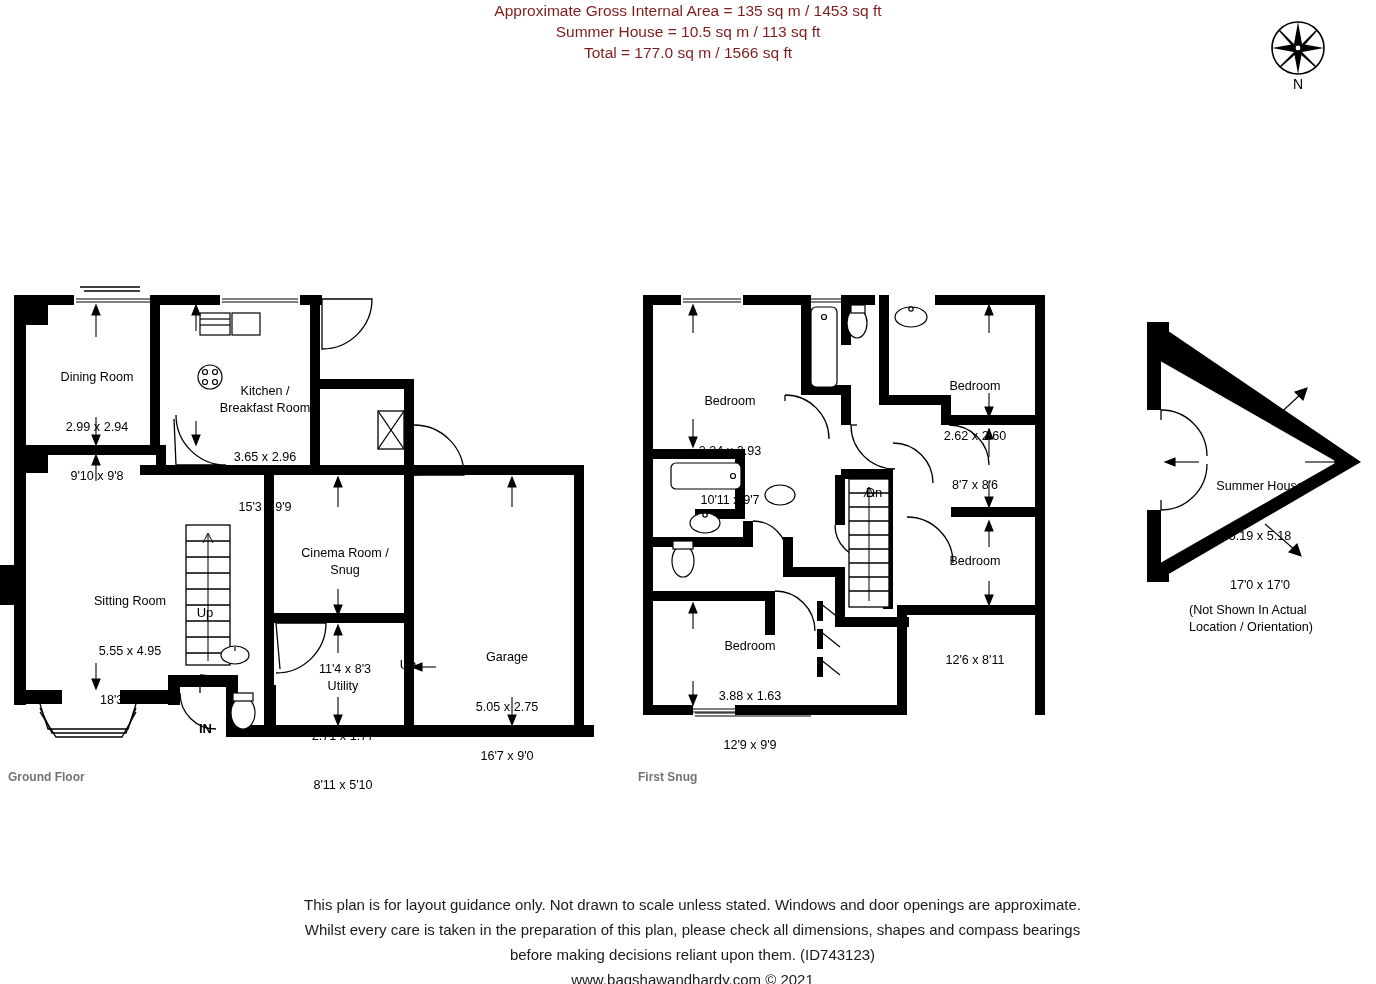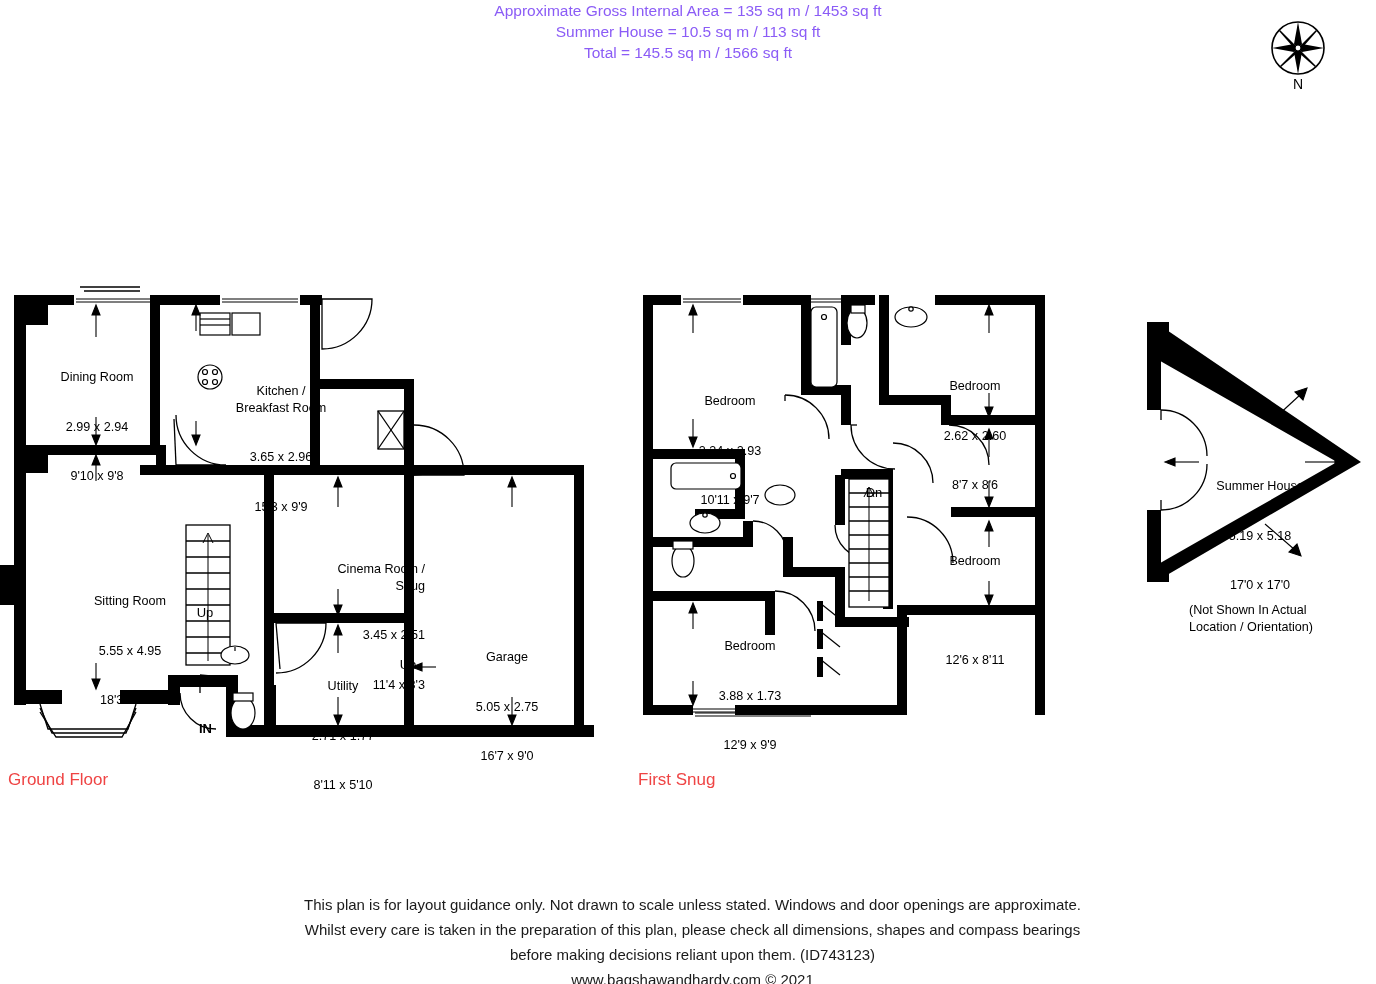--- a/index.html
+++ b/index.html
@@ -17,21 +17,21 @@
     height: 984px;
     overflow: hidden;
     background: #ffffff;
   }
   .hdr {
     position: absolute;
     width: 100%;
     text-align: center;
     font-size: 15.5px;
     line-height: 21px;
-    color: #8b5cf6;
+    color: #7f1d1d;
   }
   .hdr div { white-space: pre; }
 
   .compass {
     position: absolute;
     left: 1268px;
     top: 18px;
     width: 60px;
     height: 76px;
   }
@@ -39,23 +39,23 @@
     position: absolute;
     left: 0;
     top: 58px;
     width: 60px;
     text-align: center;
     font-size: 14px;
   }
 
   .floorlabel {
     position: absolute;
-    font-size: 17px;
-    font-weight: normal;
-    color: #ef4444;
+    font-size: 12px;
+    font-weight: bold;
+    color: #737373;
   }
 
   .roomlabel {
     position: absolute;
     text-align: center;
     font-size: 12.6px;
     line-height: 16.5px;
     color: #000;
     white-space: pre;
   }
@@ -97,21 +97,21 @@
   .fix { stroke: #000000; stroke-width: 1.2; fill: #ffffff; }
 </style>
 </head>
 <body>
 
 <div id="page">
 
   <div class="hdr" style="left:0; top:0px;">
     <div>Approximate Gross Internal Area = 135 sq m / 1453 sq ft</div>
     <div>Summer House = 10.5 sq m / 113 sq ft</div>
-    <div>Total = 145.5 sq m / 1566 sq ft</div>
+    <div>Total = 177.0 sq m / 1566 sq ft</div>
   </div>
 
   <div class="compass">
     <svg width="60" height="60" viewBox="0 0 60 60">
       <circle cx="30" cy="30" r="26" fill="#ffffff" stroke="#000000" stroke-width="1.6"></circle>
       <polygon points="30,4 34,26 30,30 26,26" fill="#000000"></polygon>
       <polygon points="30,56 34,34 30,30 26,34" fill="#000000"></polygon>
       <polygon points="4,30 26,26 30,30 26,34" fill="#000000"></polygon>
       <polygon points="56,30 34,26 30,30 34,34" fill="#000000"></polygon>
       <polygon points="12,12 27,27 25,29 11,13" fill="#000000"></polygon>
@@ -275,34 +275,34 @@
         <polygon points="412,382 422,378 422,386" fill="#000"></polygon>
     </g>
   </svg>
 
   <div class="roomlabel" style="left:22px; top:336px; width:150px;">
     <span class="nm">Dining Room</span>
     <span class="nm">2.99 x 2.94</span>
     <span class="nm">9'10 x 9'8</span>
   </div>
 
-  <div class="roomlabel" style="left:206px; top:350px; width:150px;">
+  <div class="roomlabel" style="left:190px; top:350px; width:150px;">
     <span class="nm">Kitchen /
 Breakfast Room</span>
     <span class="nm">3.65 x 2.96</span>
     <span class="nm">15'3 x 9'9</span>
   </div>
 
   <div class="roomlabel" style="left:55px; top:560px; width:150px;">
     <span class="nm">Sitting Room</span>
     <span class="nm">5.55 x 4.95</span>
     <span class="nm">18'3 x 16'3</span>
   </div>
 
-  <div class="roomlabel" style="left:265px; top:528px; width:160px;text-align:right;">
+  <div class="roomlabel" style="left:265px; top:512px; width:160px;">
     <span class="nm">Cinema Room /
 Snug</span>
     <span class="nm">3.45 x 2.51</span>
     <span class="nm">11'4 x 8'3</span>
   </div>
 
   <div class="roomlabel" style="left:268px; top:645px; width:150px;">
     <span class="nm">Utility</span>
     <span class="nm">2.71 x 1.77</span>
     <span class="nm">8'11 x 5'10</span>
@@ -473,21 +473,21 @@
   </div>
 
   <div class="roomlabel" style="left:905px; top:520px; width:140px;">
     <span class="nm">Bedroom</span>
     <span class="nm">3.80 x 2.72</span>
     <span class="nm">12'6 x 8'11</span>
   </div>
 
   <div class="roomlabel" style="left:680px; top:605px; width:140px;">
     <span class="nm">Bedroom</span>
-    <span class="nm">3.88 x 1.73</span>
+    <span class="nm">3.88 x 1.63</span>
     <span class="nm">12'9 x 9'9</span>
   </div>
 
   <div class="smalltext" style="left:856px; top:485px; width:36px;">Dn</div>
 
   <div class="floorlabel" style="left:638px; top:770px;">First Snug</div>
 
   <svg class="plan" width="240" height="320" viewBox="0 0 240 320" style="left:1125px; top:310px;">
     <polygon points="30,12 236,152 30,272 30,256 212,152 30,48" fill="#000000"></polygon>
     <rect x="22" y="12" width="14" height="88" fill="#000000"></rect>

